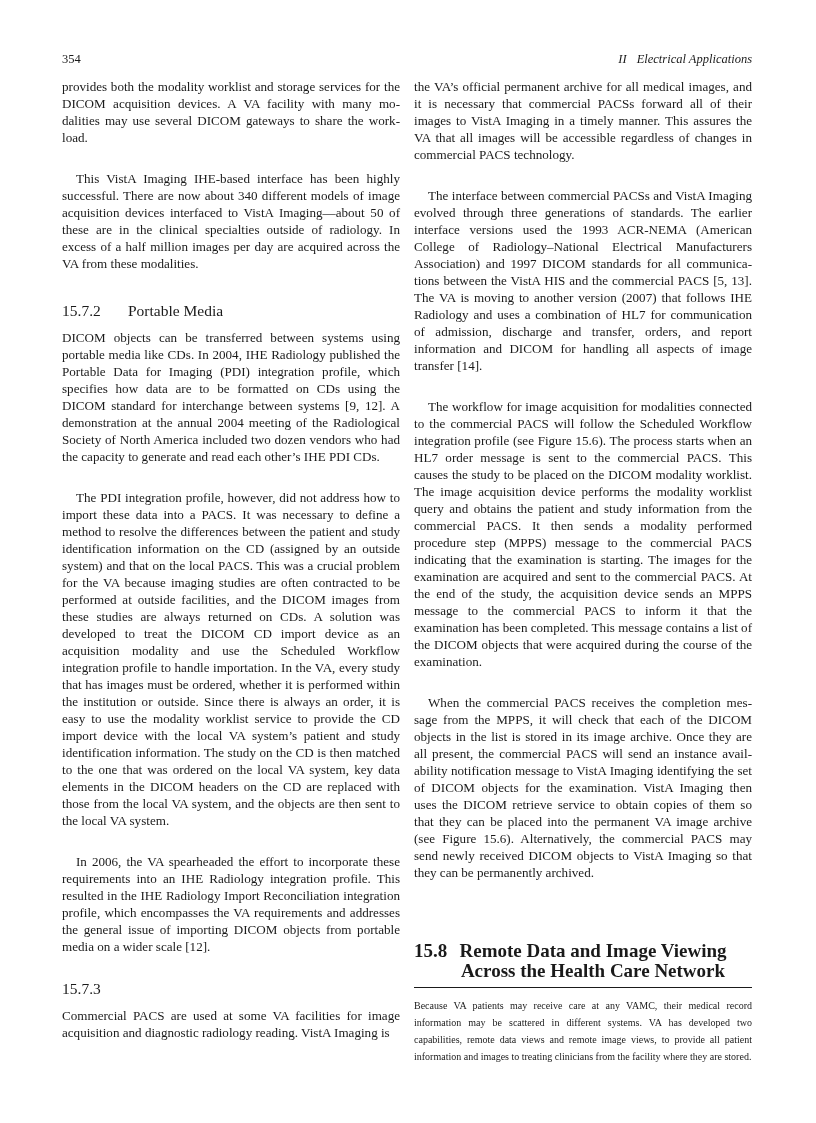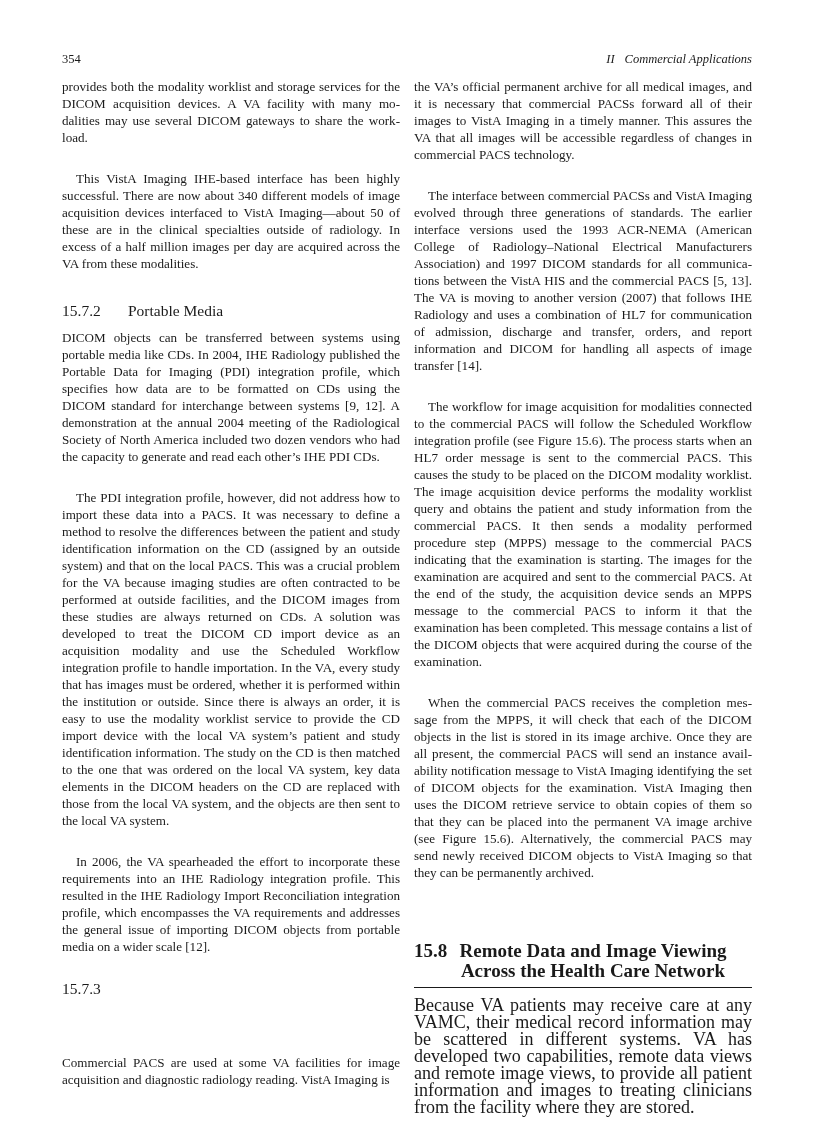--- a/index.html
+++ b/index.html
@@ -62,50 +62,49 @@
       margin: 27px 0 9px 0;
       line-height: 19px;
     }
     h3.subsection .num {
       display: inline-block;
       width: 66px;
     }
     h3.subsection.two-line {
       display: flex;
       margin-top: 24px;
-      flex-direction: column;
     }
     h3.subsection.two-line .num {
       flex: 0 0 66px;
     }
     h2.section {
       font-size: 19px;
       font-weight: bold;
       line-height: 20px;
       margin: 60px 0 0 0;
       display: flex;
       padding-bottom: 6px;
       border-bottom: 1.5px solid #1a1a1a;
     }
     h2.section .num {
       flex: 0 0 44px;
     }
     .section-intro {
       margin-top: 9px;
-      font-size: 18px;
+      font-size: 10px;
       line-height: 17px;
     }
   </style>
 </head>
 <body>
 
 <div class="running-head">
   <span class="page-number">354</span>
   <span class="part-title">
-    <span class="roman">II</span><span>Commercial Applications</span>
+    <span class="roman">II</span><span>Electrical Applications</span>
   </span>
 </div>
 
 <div class="column col-left">
   <p>provides both the modality worklist and storage services for the DICOM acquisition devices. A VA facility with many mo­dalities may use several DICOM gateways to share the work­load.</p>
   <p class="indent">This VistA Imaging IHE-based interface has been highly successful. There are now about 340 different models of image acquisition devices interfaced to VistA Imaging—about 50 of these are in the clinical specialties outside of radiology. In excess of a half million images per day are acquired across the VA from these modalities.</p>
 
   <h3 class="subsection" style="margin-top:29px;">
     <span class="num">15.7.2</span><span>Portable Media</span>
   </h3>

